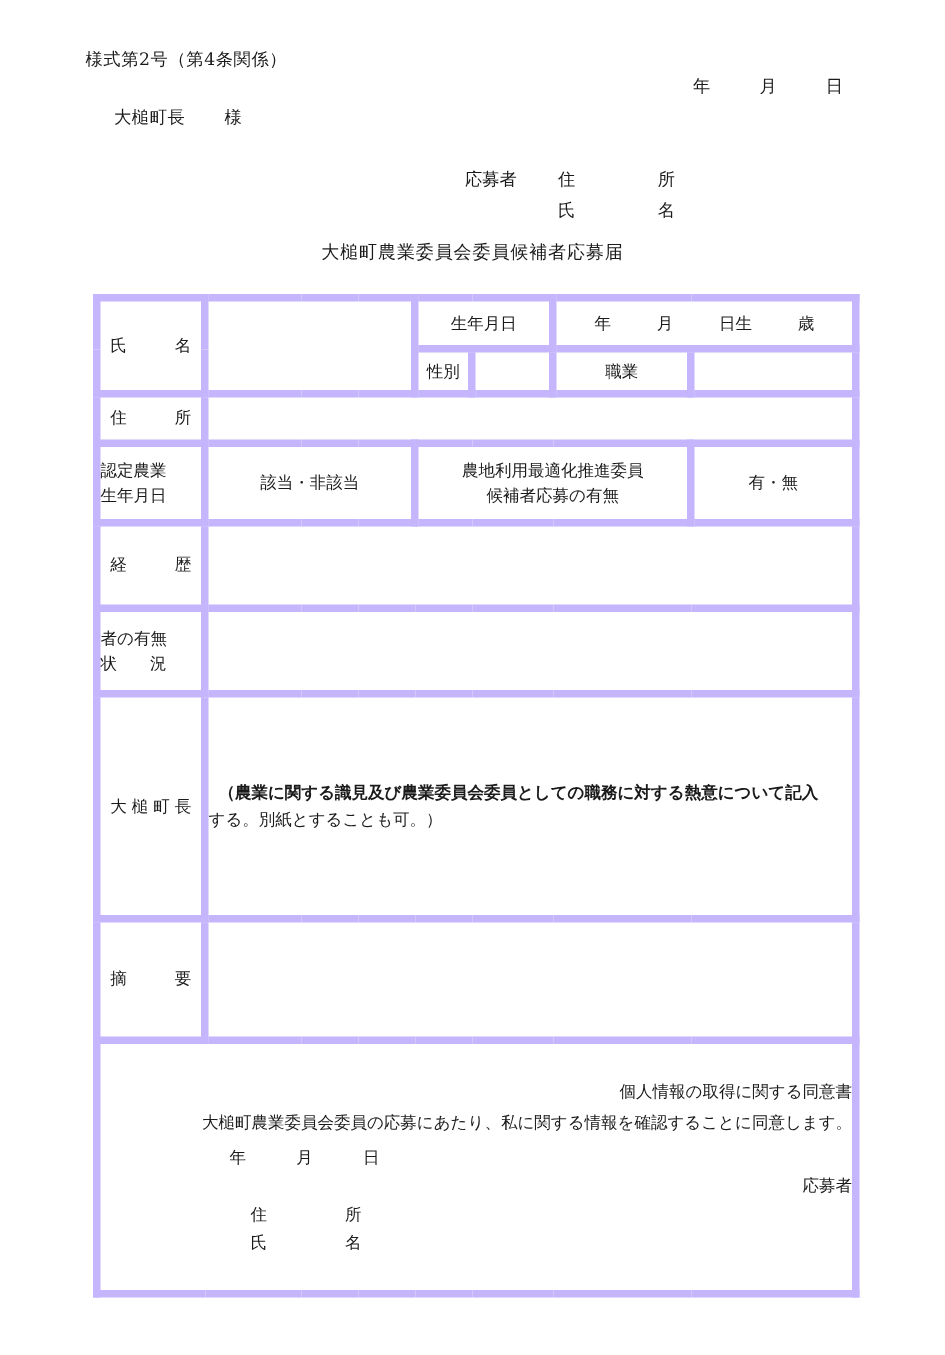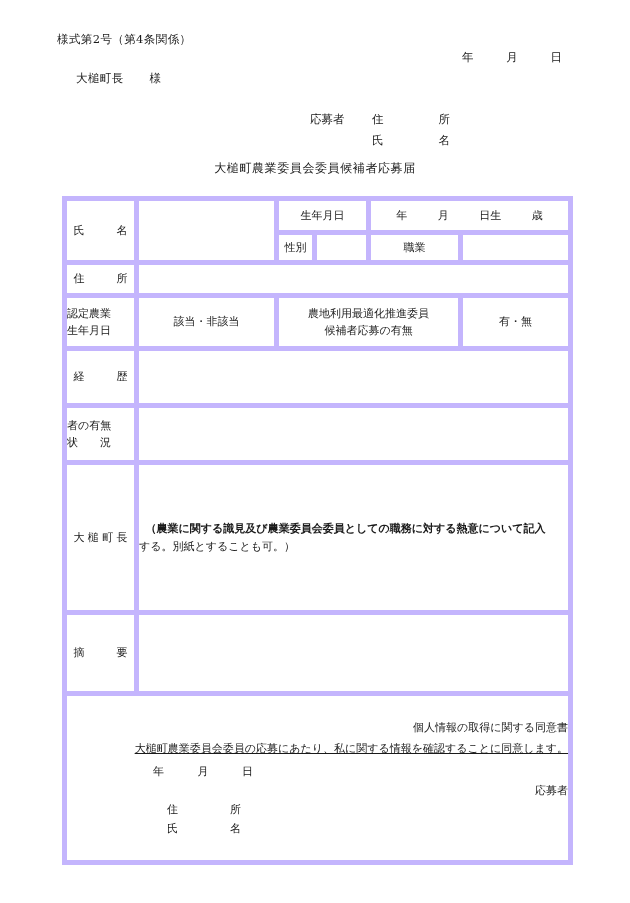--- a/index.html
+++ b/index.html
@@ -152,21 +152,21 @@
   .note-cell .indent { text-indent: 0.6em; font-weight: bold; }
 
   
   .consent {
     vertical-align: top;
     padding: 12px 10px 0 18px;
     line-height: 1.9;
     text-align: right;
   }
   .consent .c-head { margin-left: 4px; }
-  .consent .c-body { margin-left: 36px; margin-top: 4px; text-decoration: underline; }
+  .consent .c-body { margin-left: 36px; margin-top: 4px; }
   .consent .c-date {
     margin-left: 86px;
     margin-top: 6px;
     width: 100px;
     display: flex;
     justify-content: space-between;
   }
   .consent .c-app { margin-left: 86px; margin-top: 2px; }
   .consent .c-sig {
     margin-left: 100px;

